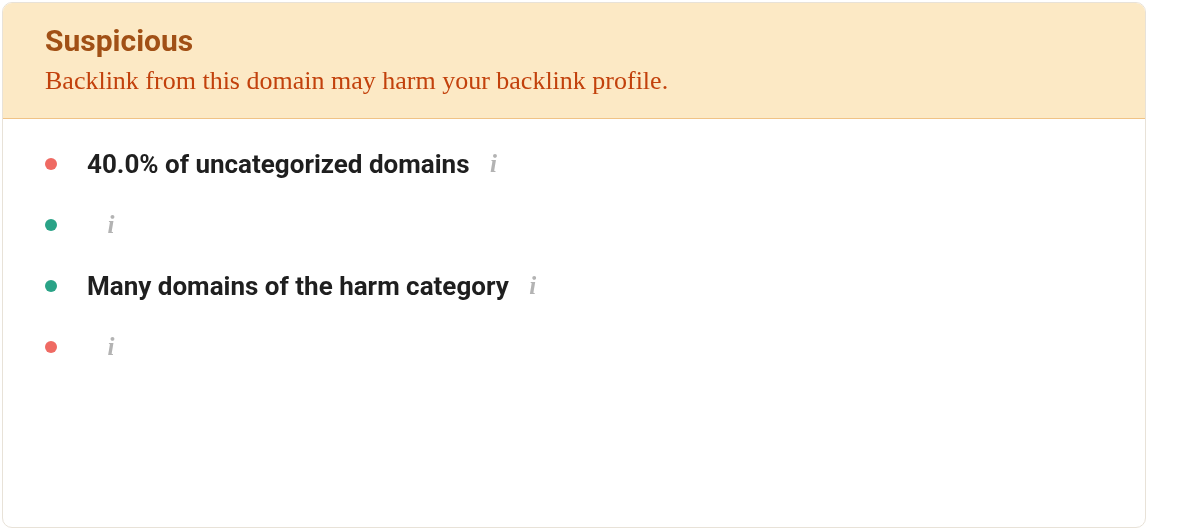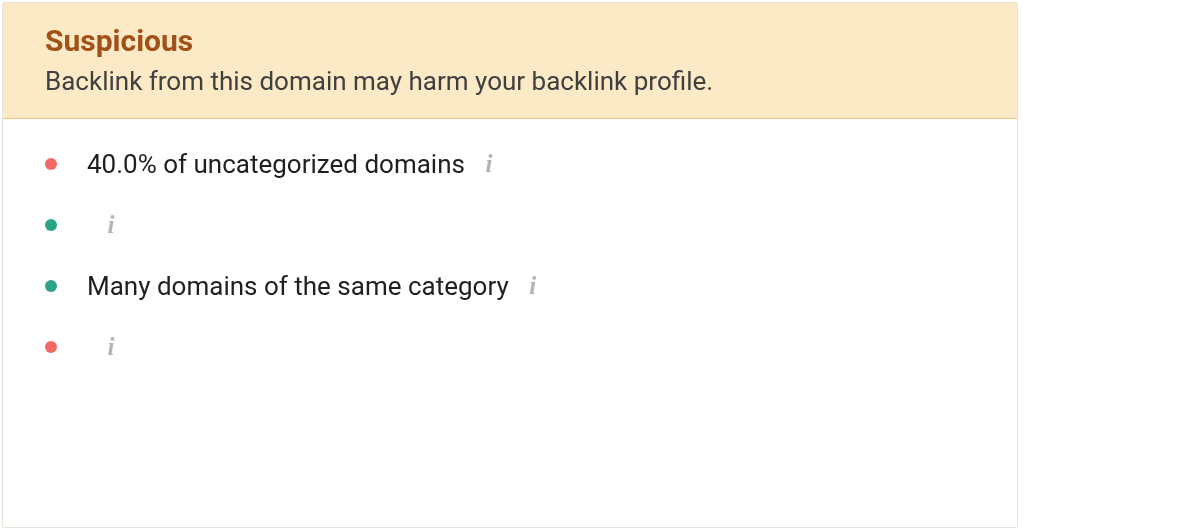--- a/index.html
+++ b/index.html
@@ -7,43 +7,44 @@
       padding: 0;
       box-sizing: border-box;
     }
     body {
       font-family: -apple-system, BlinkMacSystemFont, "Segoe UI", Roboto, Helvetica, Arial, sans-serif;
       background: #ffffff;
       width: 1182px;
       height: 530px;
     }
     .card {
-      width: 1016px;
+      width: 1144px;
       height: 526px;
       margin: 2px;
       border: 1px solid #e8e2d8;
-      border-radius: 2px;
+      border-radius: 10px;
       overflow: hidden;
       background: #ffffff;
     }
     .card-header {
       background: #fce9c5;
       padding: 20px 42px 22px 42px;
       border-bottom: 1px solid #f0c386;
     }
     .card-title {
       font-size: 30px;
       font-weight: 700;
       color: #a15016;
       margin-bottom: 8px;
     }
     .card-subtitle {
       font-size: 26px;
-      color: #404040;
+      color: #c2410c;
       font-weight: 400;
+      font-family: Liberation Serif, serif;
     }
     .card-body {
       padding: 30px 42px 20px 42px;
     }
     .metric-list {
       list-style: none;
     }
     .metric-item {
       display: flex;
       align-items: center;
@@ -58,21 +59,21 @@
     }
     .bullet.red {
       background: #ef6a63;
     }
     .bullet.green {
       background: #2aa387;
     }
     .metric-label {
       font-size: 26px;
       color: #1f1f1f;
-      font-weight: 400;
+      font-weight: 700;
     }
     .info-icon {
       margin-left: 14px;
       font-size: 25px;
       color: #b3b3b3;
       font-style: italic;
       font-family: Georgia, "Times New Roman", serif;
       font-weight: 600;
       cursor: pointer;
       display: inline-block;
@@ -94,21 +95,21 @@
         <span class="bullet red"></span>
         <span class="metric-label">40.0% of uncategorized domains</span>
         <span class="info-icon">i</span>
       </li>
       <li class="metric-item">
         <span class="bullet green"></span>
         <span class="info-icon">i</span>
       </li>
       <li class="metric-item">
         <span class="bullet green"></span>
-        <span class="metric-label">Many domains of the same category</span>
+        <span class="metric-label">Many domains of the harm category</span>
         <span class="info-icon">i</span>
       </li>
       <li class="metric-item">
         <span class="bullet red"></span>
         <span class="info-icon">i</span>
       </li>
     </ul>
   </div>
 </div>
 

